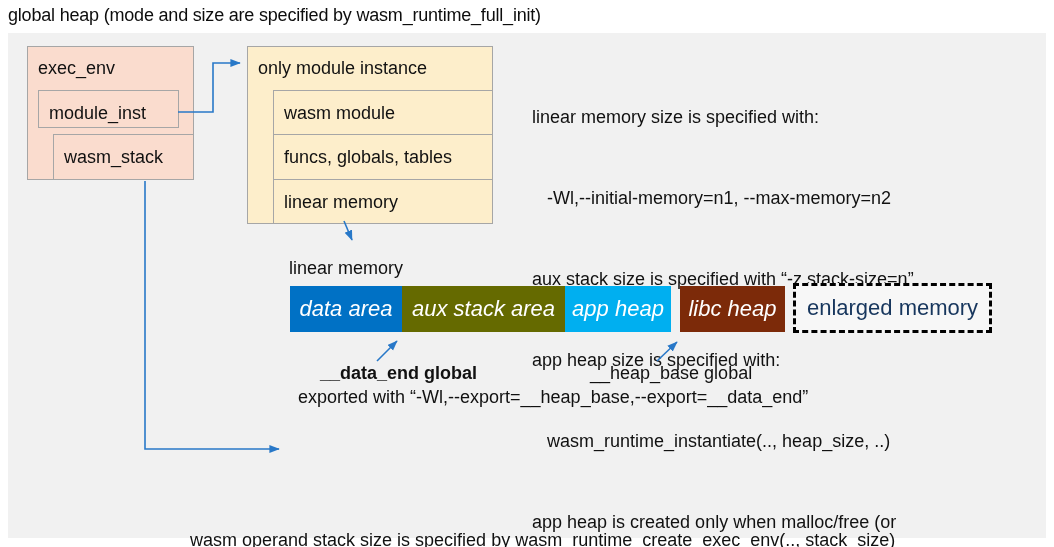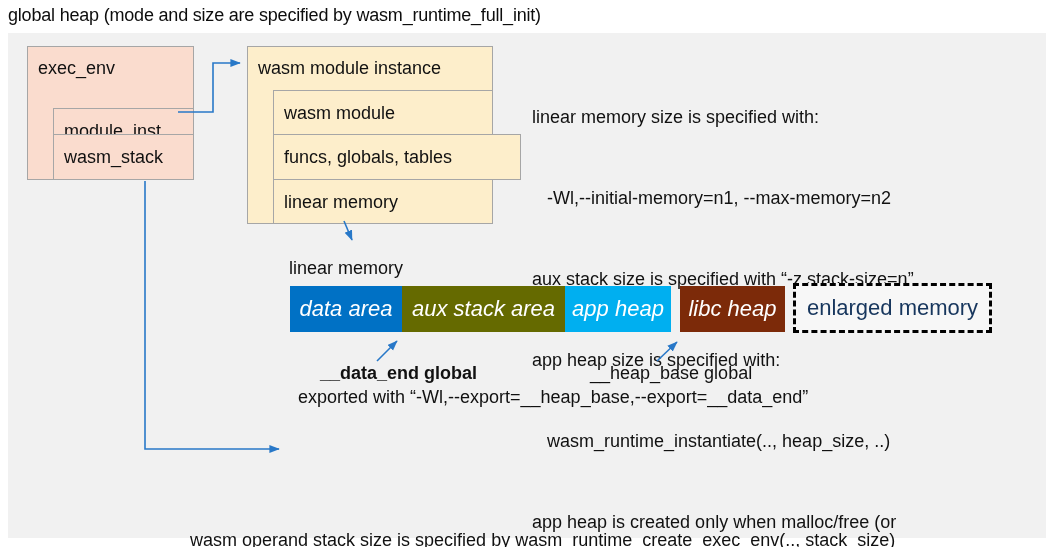--- a/index.html
+++ b/index.html
@@ -35,28 +35,28 @@
 
 <div class="stage">
 
   <div class="title">global heap (mode and size are specified by wasm_runtime_full_init)</div>
 
   <div class="panel"></div>
 
   <div class="box salmon" style="left:27px;top:46px;width:167px;height:134px;">
     <div class="box-header">exec_env</div>
   </div>
-  <div class="cell salmon" style="left:53px;top:90px;width:141px;height:38px;margin-top:18px;">module_inst</div>
+  <div class="cell salmon" style="left:38px;top:90px;width:141px;height:38px;">module_inst</div>
   <div class="cell salmon" style="left:53px;top:134px;width:141px;height:46px;">wasm_stack</div>
 
   <div class="box cream" style="left:247px;top:46px;width:246px;height:178px;">
-    <div class="box-header">wasm module instance</div>
+    <div class="box-header">only module instance</div>
   </div>
   <div class="cell cream" style="left:273px;top:90px;width:220px;height:45px;">wasm module</div>
-  <div class="cell cream" style="left:273px;top:134px;width:248px;height:46px;">funcs, globals, tables</div>
+  <div class="cell cream" style="left:273px;top:134px;width:220px;height:46px;">funcs, globals, tables</div>
   <div class="cell cream" style="left:273px;top:179px;width:220px;height:45px;">linear memory</div>
 
   <div class="notes" style="left:532px;top:50px;">
     <div>linear memory size is specified with:</div>
     <div>   -Wl,--initial-memory=n1, --max-memory=n2</div>
     <div>aux stack size is specified with “-z stack-size=n”</div>
     <div>app heap size is specified with:</div>
     <div>   wasm_runtime_instantiate(.., heap_size, ..)</div>
     <div>app heap is created only when malloc/free (or</div>
     

